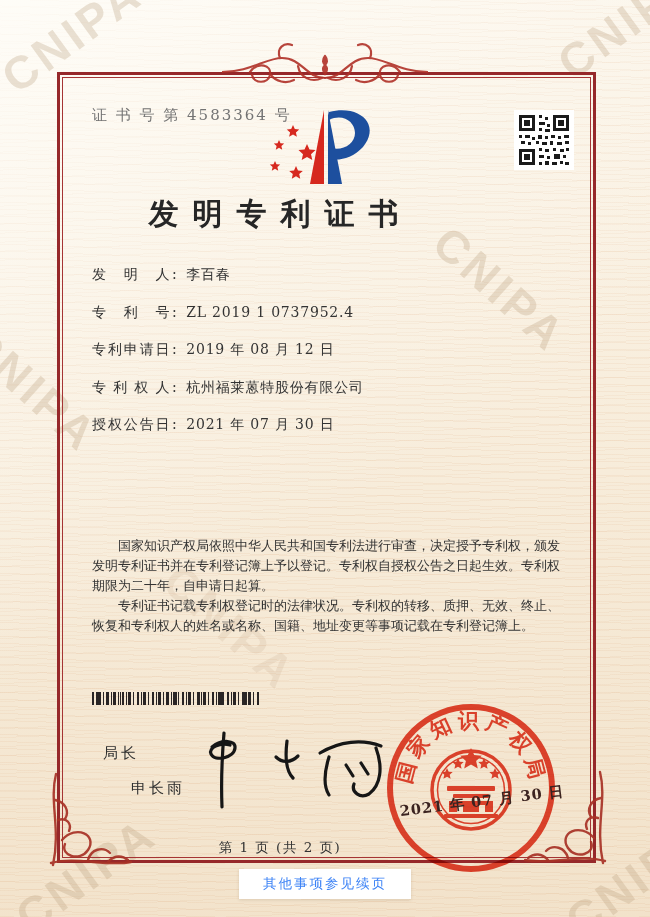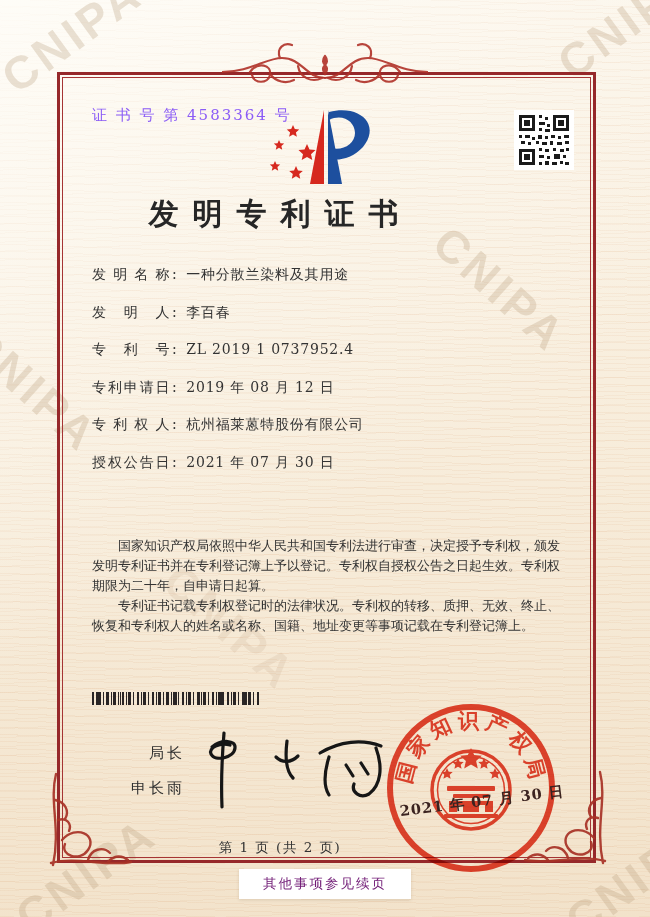--- a/index.html
+++ b/index.html
@@ -37,21 +37,21 @@
     position:absolute;inset:2px;border:1px solid #a53434;pointer-events:none;
   }
 
   .ornament{position:absolute;z-index:3;pointer-events:none;}
   .top-flourish{left:222px;top:40px;}
   .corner-bl{left:46px;top:772px;}
   .corner-br{left:524px;top:770px;}
 
   .cert-no{
     position:absolute;left:92px;top:106px;z-index:4;
-    font-size:15px;letter-spacing:2px;color:#8b5cf6;
+    font-size:15px;letter-spacing:2px;color:#737373;
   }
   .logo{position:absolute;left:263px;top:100px;z-index:4;}
   .qr{position:absolute;left:514px;top:110px;z-index:4;background:#fff;padding:2px;}
   .title{
     position:absolute;left:0;top:194px;width:547px;z-index:4;text-align:center;
     font-size:30px;font-weight:700;color:#262626;letter-spacing:14px;text-indent:14px;
   }
   .fields{position:absolute;left:92px;top:266px;width:470px;z-index:4;color:#333;}
   .f-row{height:37.6px;white-space:nowrap;font-size:14px;letter-spacing:0.5px;position:relative;}
   .f-label{display:inline-block;width:78px;text-align:justify;text-align-last:justify;vertical-align:top;}
@@ -65,38 +65,38 @@
   }
   .body-text p{margin:0;text-indent:2em;}
 
   .barcode{
     position:absolute;left:92px;top:692px;width:168px;height:13px;z-index:4;
     background-image:
       repeating-linear-gradient(90deg,#2a2525 0 2px,transparent 2px 4px,#2a2525 4px 5px,transparent 5px 6px,#2a2525 6px 9px,transparent 9px 11px,#2a2525 11px 12px,transparent 12px 15px),
       repeating-linear-gradient(90deg,transparent 0 5px,#2a2525 5px 6px,transparent 6px 14px,#2a2525 14px 16px,transparent 16px 23px);
   }
 
-  .signatory{position:absolute;left:103px;top:744px;z-index:4;color:#2e2e2e;font-size:15px;letter-spacing:3px;text-align:right;}
+  .signatory{position:absolute;left:103px;top:744px;z-index:4;color:#2e2e2e;font-size:15px;letter-spacing:3px;}
   .signatory .name{margin-top:16px;margin-left:28px;}
   .signature{position:absolute;left:190px;top:727px;z-index:5;}
 
   .seal{position:absolute;left:383px;top:700px;z-index:5;opacity:0.93;mix-blend-mode:multiply;}
   .seal-date{
     position:absolute;left:396px;top:792px;width:172px;z-index:6;text-align:center;
     font-size:14.5px;font-weight:700;color:#3b2320;letter-spacing:1px;
     transform:rotate(-7deg);
   }
 
   .page-num{
     position:absolute;left:0;top:839px;width:560px;text-align:center;z-index:4;
     font-size:13.5px;color:#333;letter-spacing:1.5px;
   }
   .note-box{
     position:absolute;left:50%;top:869px;transform:translateX(-50%);z-index:4;
-    background:#ffffff;padding:6px 24px;font-size:13.5px;color:#701a75;letter-spacing:2px;
+    background:#ffffff;padding:6px 24px;font-size:13.5px;color:#3b82f6;letter-spacing:2px;
     box-shadow:0 1px 3px rgba(90,60,30,0.15);
   }
 </style>
 </head>
 <body>
 
 <div class="pattern"></div>
 <div class="sheen"></div>
 
 <div class="wm up" style="left:-8px;top:8px;">CNIPA</div>
@@ -206,23 +206,20 @@
     <rect x="36" y="50" width="5" height="3"></rect>
       <rect x="44" y="49" width="3" height="3"></rect>
     <rect x="49" y="50" width="4" height="3"></rect>
   </g>
 </svg>
 
 <div class="title">发明专利证书</div>
 
 <div class="fields">
   <div class="f-row">
-    <span class="f-label">发明名称</span><span class="f-colon">:</span><span class="f-value">一种分散兰染料及其用途</span>
-  </div>
-  <div class="f-row">
     <span class="f-label">发明人</span><span class="f-colon">:</span><span class="f-value">李百春</span>
   </div>
   <div class="f-row">
     <span class="f-label">专利号</span><span class="f-colon">:</span><span class="f-value">ZL 2019 1 0737952.4</span>
   </div>
   <div class="f-row">
     <span class="f-label">专利申请日</span><span class="f-colon">:</span><span class="f-value">2019 年 08 月 12 日</span>
   </div>
   <div class="f-row">
     <span class="f-label">专利权人</span><span class="f-colon">:</span><span class="f-value">杭州福莱蒽特股份有限公司</span>

